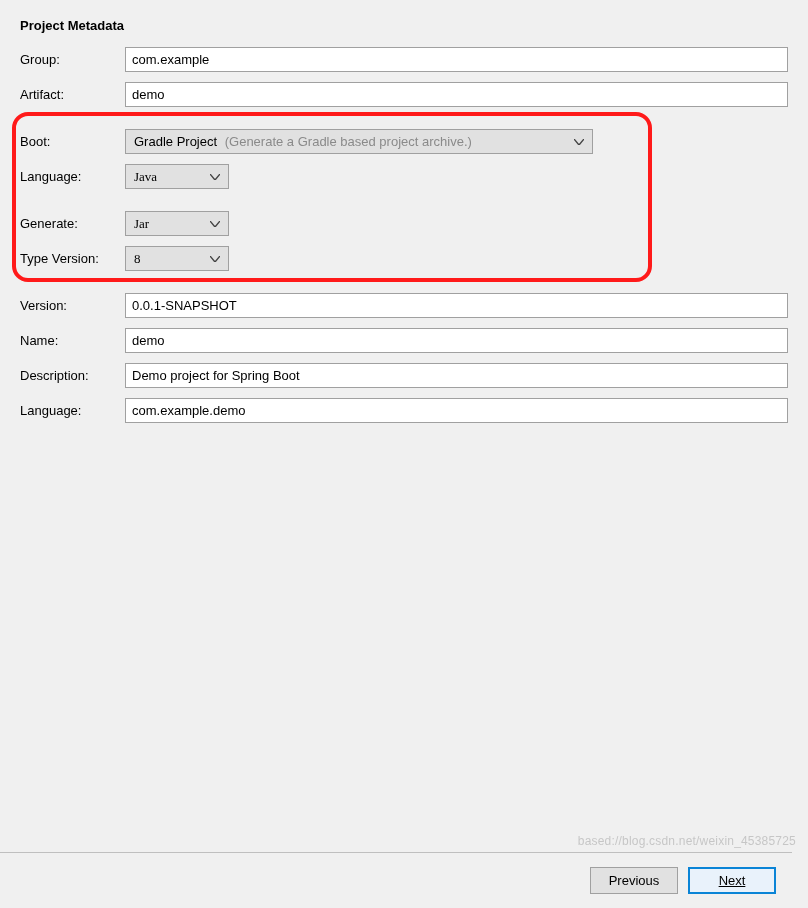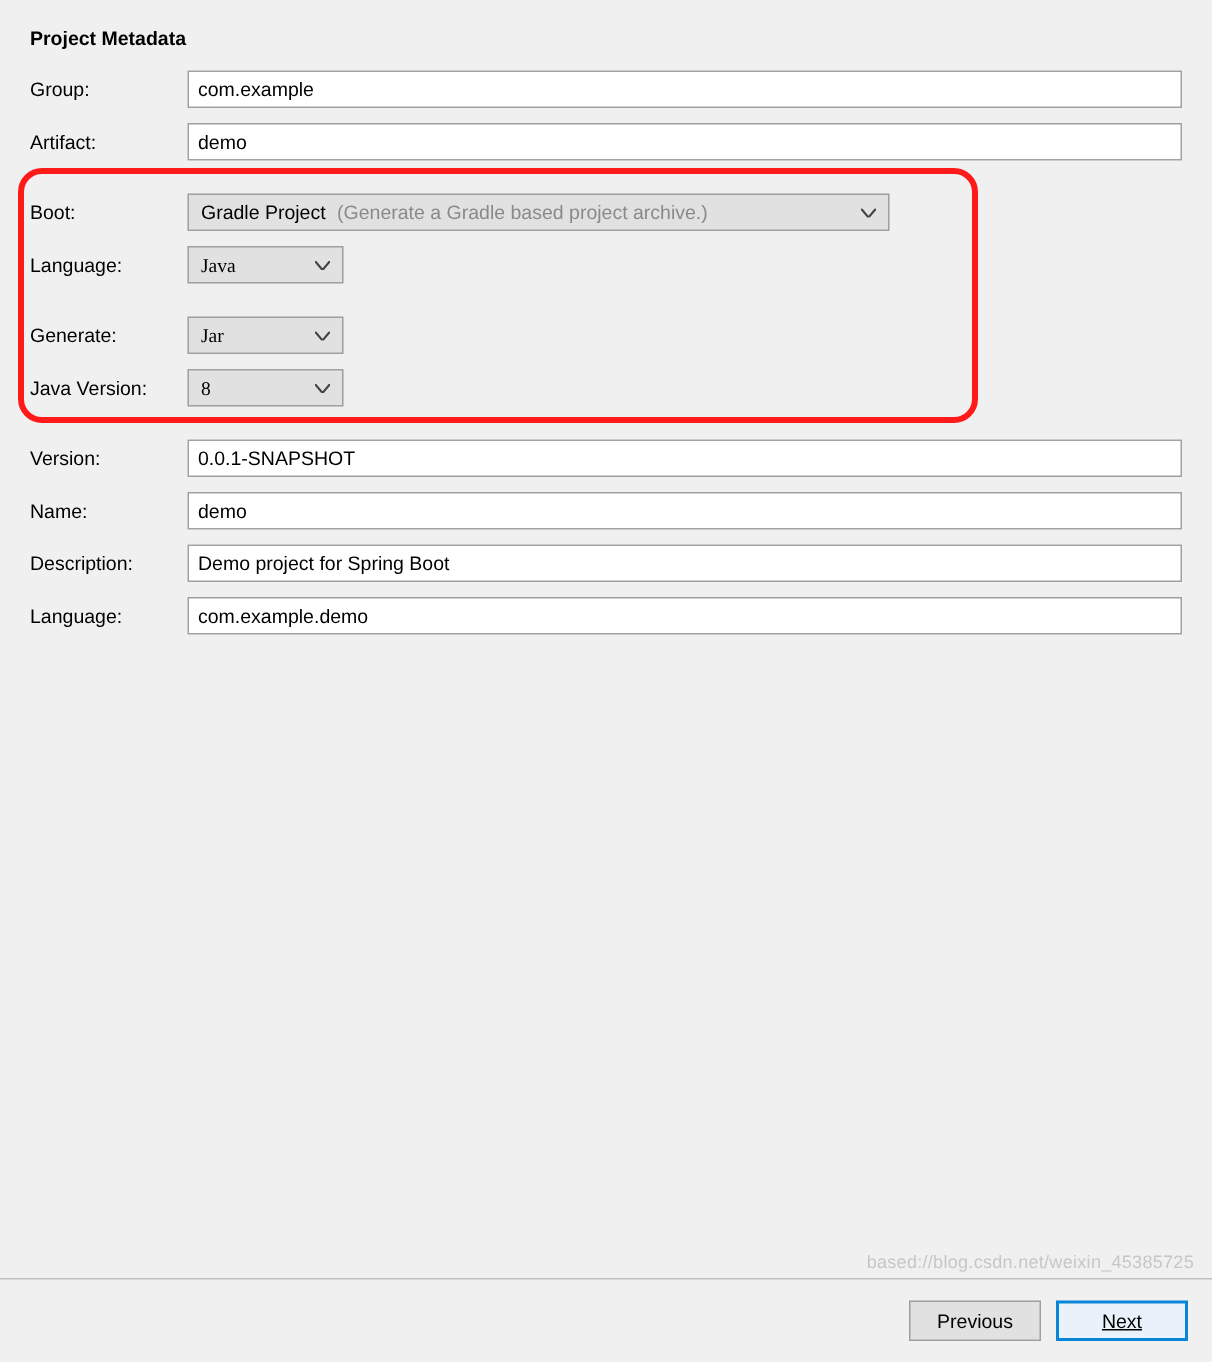--- a/index.html
+++ b/index.html
@@ -91,21 +91,21 @@
       height: 170px;
       pointer-events: none;
     }
     .group-spacer {
       height: 12px;
     }
     .footer {
       position: absolute;
       bottom: 0;
       left: 0;
-      right: 0;
+      right: 16px;
       height: 56px;
       border-top: 1px solid #bfbfbf;
       background: #f0f0f0;
       display: flex;
       align-items: center;
       justify-content: flex-end;
       padding-right: 16px;
       gap: 10px;
     }
     .btn {
@@ -186,21 +186,21 @@
       <span class="combo-text">Jar</span>
       <span class="chevron">
         <svg viewBox="0 0 10 6">
             <path d="M0 0 L5 6 L10 0" fill="none" stroke="#444" stroke-width="1.4"></path>
           </svg>
       </span>
     </div>
   </div>
 
   <div class="form-row">
-    <div class="form-label">Java Version:</div>
+    <div class="form-label">Type Version:</div>
     <div class="combo small">
       <span class="combo-text">8</span>
       <span class="chevron">
         <svg viewBox="0 0 10 6">
             <path d="M0 0 L5 6 L10 0" fill="none" stroke="#444" stroke-width="1.4"></path>
           </svg>
       </span>
     </div>
   </div>
 

